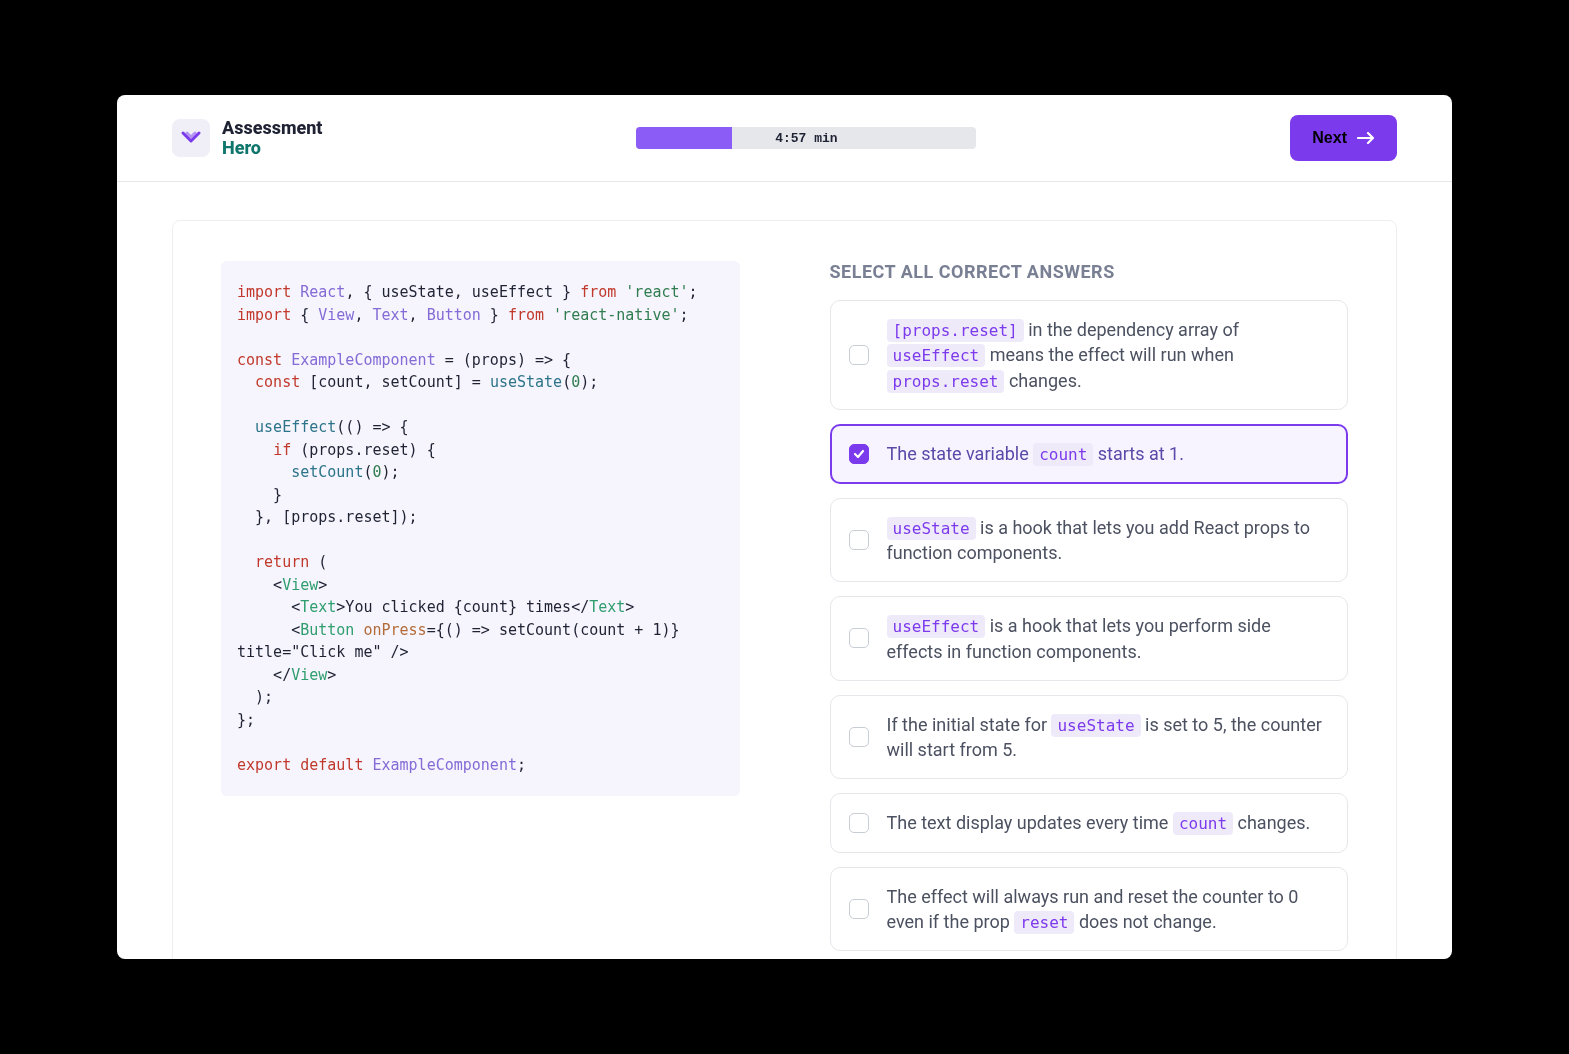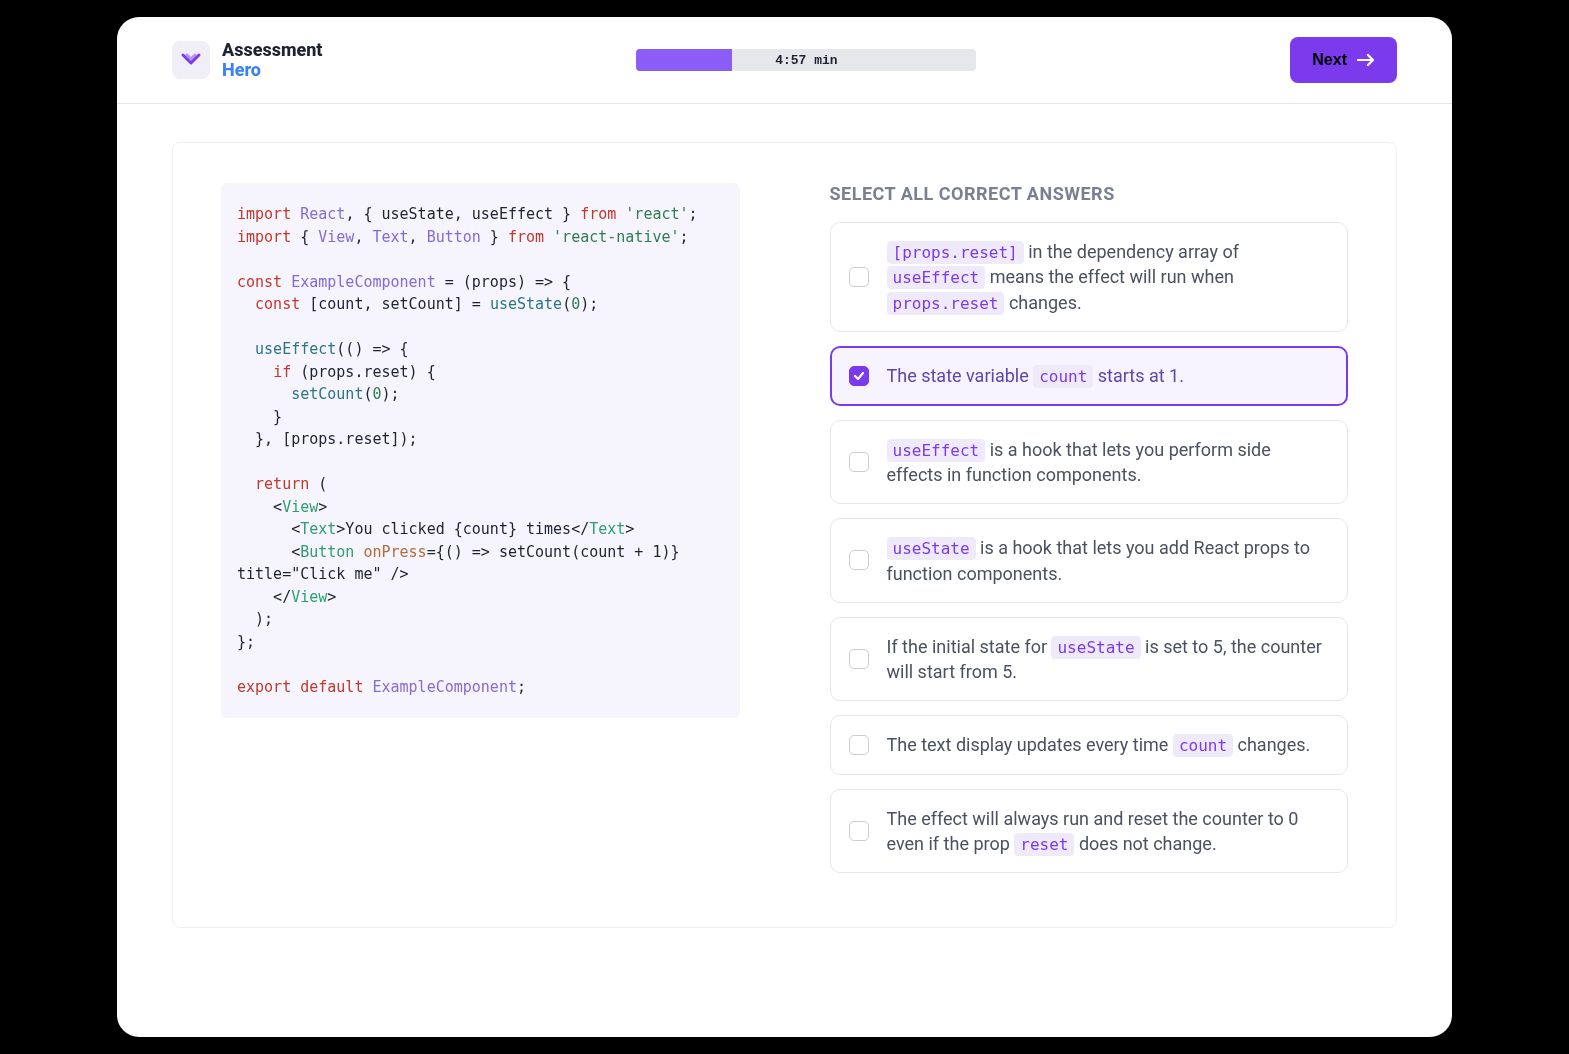--- a/index.html
+++ b/index.html
@@ -7,23 +7,23 @@
   font-family: -apple-system, BlinkMacSystemFont, "Segoe UI", Roboto, sans-serif;
   background: #000;
   display: flex;
   align-items: center;
   justify-content: center;
   min-height: 100vh;
   padding: 10px;
 }
 .device-frame {
   width: 1335px;
-  height: 1020px;
+  height: 864px;
   background: #fff;
-  border-radius: 22px;
+  border-radius: 8px;
   overflow: hidden;
   display: flex;
   flex-direction: column;
   position: relative;
 }
 .header {
   display: flex;
   align-items: center;
   justify-content: space-between;
   padding: 20px 55px 20px 55px;
@@ -43,21 +43,21 @@
   align-items: center;
   justify-content: center;
 }
 .brand-icon svg { width: 24px; height: 24px; }
 .brand-text {
   font-size: 18px;
   font-weight: 800;
   line-height: 1.1;
   color: #1e2233;
 }
-.brand-text .hero { color: #3b82f6; display: block; }
+.brand-text .hero { color: #0f766e; display: block; }
 .timer-bar {
   width: 340px;
   height: 22px;
   background: #e5e7eb;
   border-radius: 4px;
   position: relative;
   display: flex;
   align-items: center;
   justify-content: center;
 }
@@ -265,25 +265,25 @@
             <div class="option selected">
               <div class="checkbox">
                 <svg viewBox="0 0 12 12" fill="none">
                   <path d="M2 6 L5 9 L10 3" stroke="#fff" stroke-width="2.2" stroke-linecap="round" stroke-linejoin="round"></path>
                 </svg>
               </div>
               <div class="option-text">The state variable <code class="inline">count</code> starts at 1.</div>
             </div>
             <div class="option">
               <div class="checkbox"></div>
+              <div class="option-text"><code class="inline">useState</code> is a hook that lets you add React props to function components.</div>
+            </div>
+            <div class="option">
+              <div class="checkbox"></div>
               <div class="option-text"><code class="inline">useEffect</code> is a hook that lets you perform side effects in function components.</div>
-            </div>
-            <div class="option">
-              <div class="checkbox"></div>
-              <div class="option-text"><code class="inline">useState</code> is a hook that lets you add React props to function components.</div>
             </div>
             <div class="option">
               <div class="checkbox"></div>
               <div class="option-text">If the initial state for <code class="inline">useState</code> is set to 5, the counter will start from 5.</div>
             </div>
             <div class="option">
               <div class="checkbox"></div>
               <div class="option-text">The text display updates every time <code class="inline">count</code> changes.</div>
             </div>
             <div class="option">

